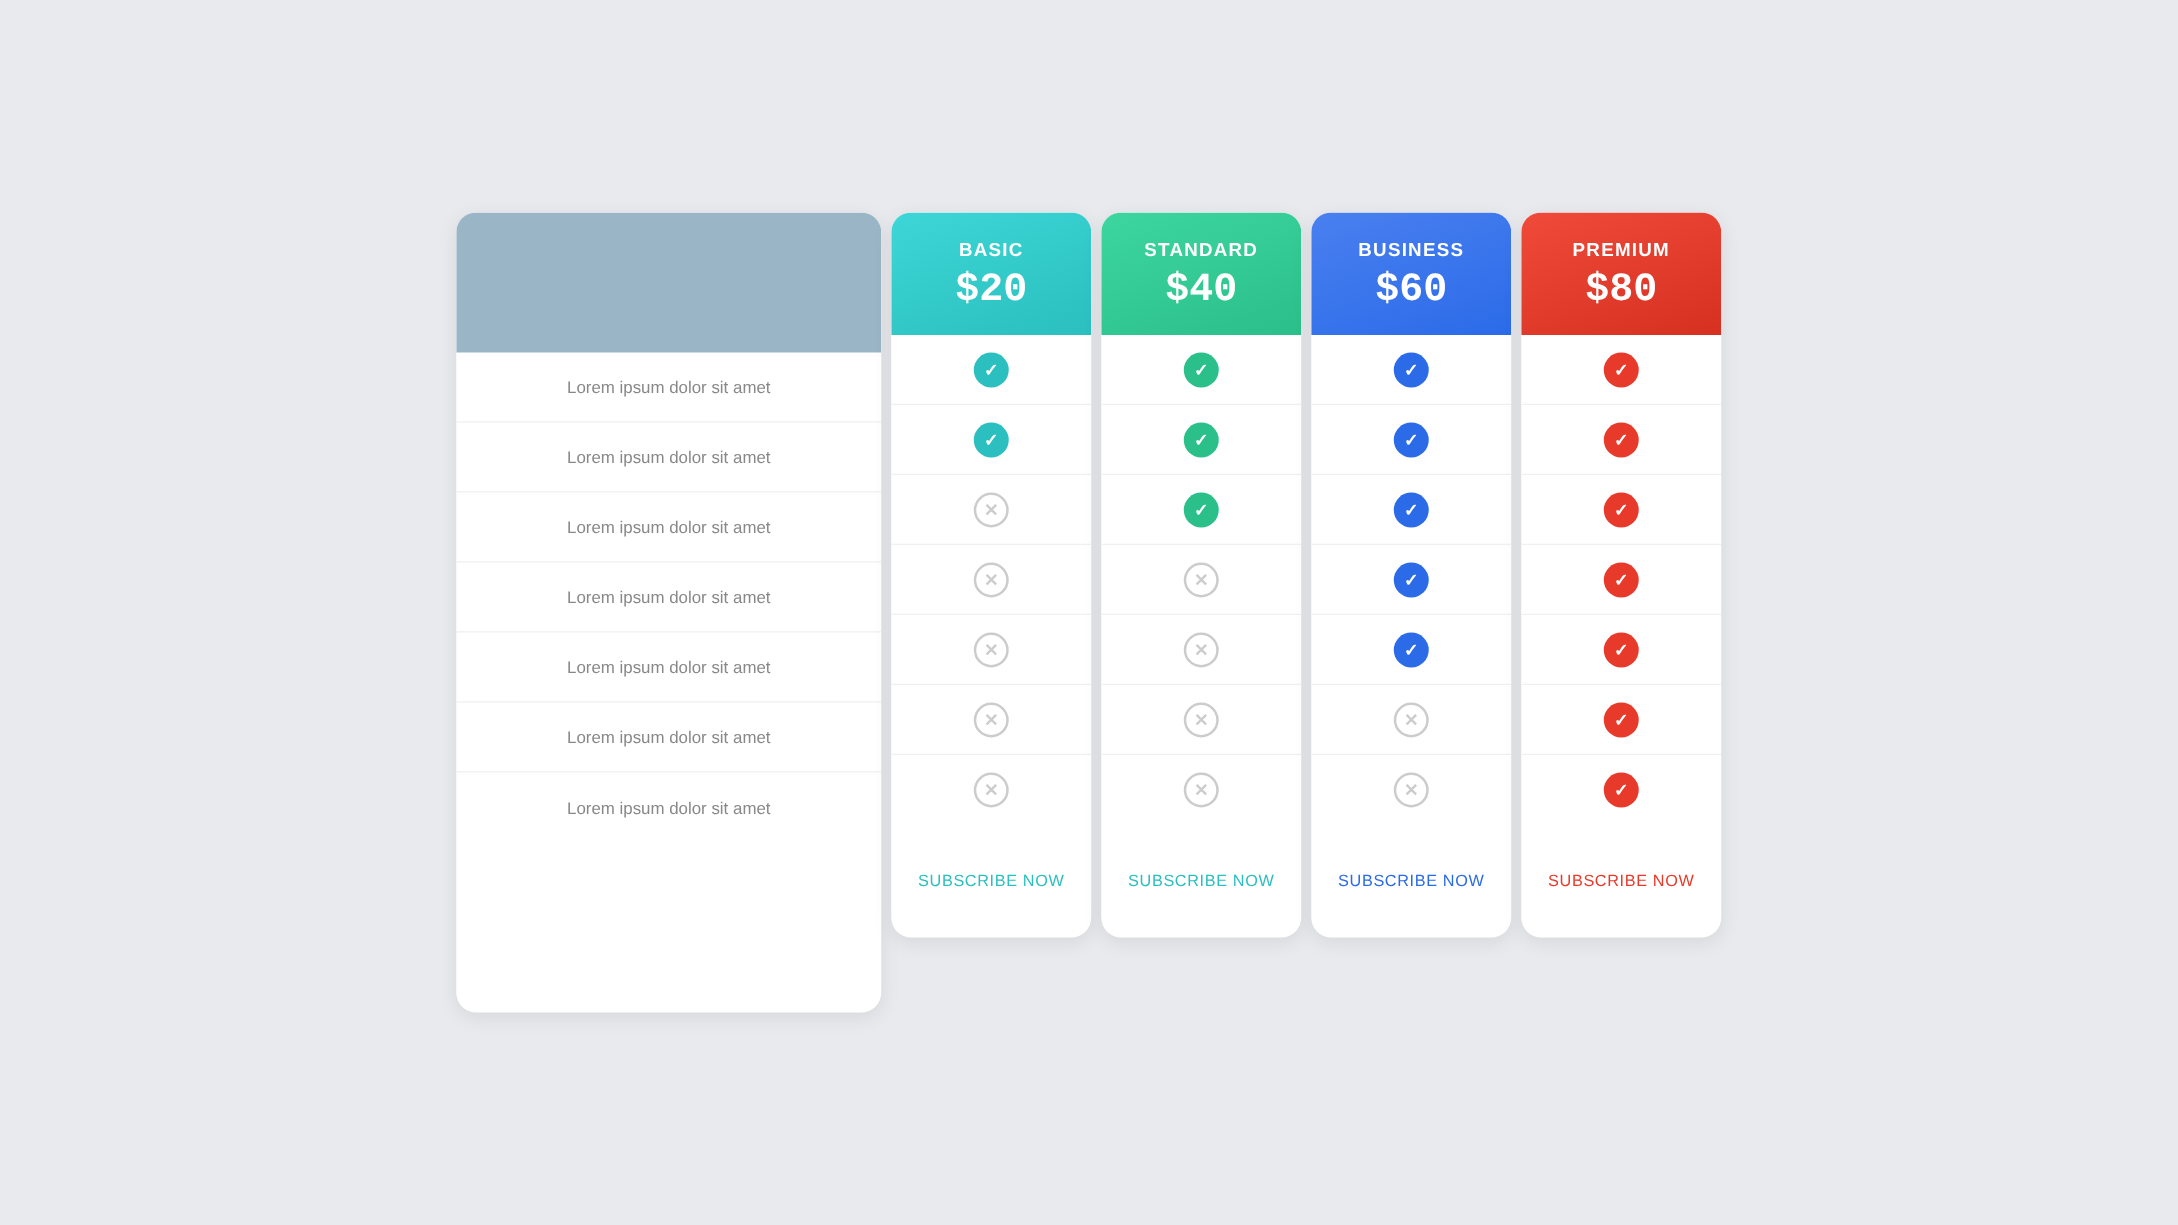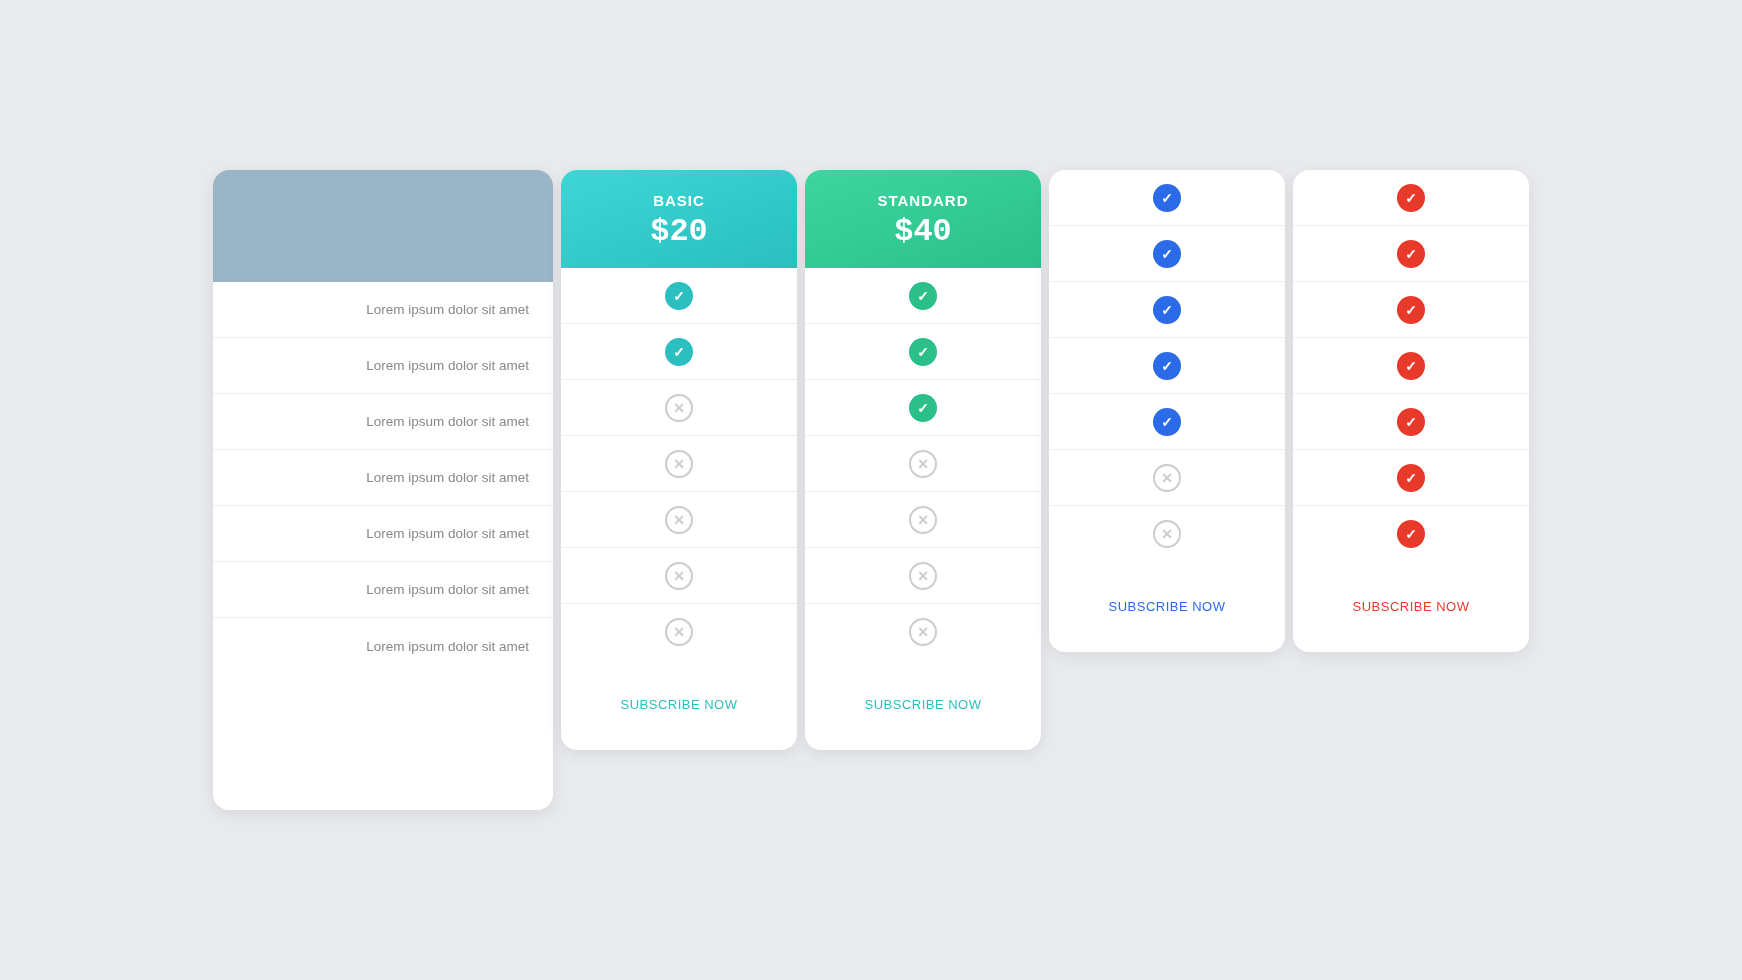--- a/index.html
+++ b/index.html
@@ -23,21 +23,21 @@
       overflow: hidden;
       box-shadow: 0 4px 16px rgba(0,0,0,0.08);
       display: flex;
       flex-direction: column;
     }
     .features-card {
       width: 340px;
       min-height: 640px;
     }
     .plan-col {
-      width: 236px;
+      width: 160px;
     }
     .plan-header {
       padding: 22px 16px 18px;
       text-align: center;
       color: #fff;
       border-radius: 12px 12px 0 0;
     }
     .plan-header .plan-name {
       font-size: 15px;
       font-weight: 700;
@@ -61,21 +61,21 @@
       flex-direction: column;
     }
     .feature-row {
       display: flex;
       align-items: center;
       justify-content: center;
       height: 56px;
       border-bottom: 1px solid #f0f0f0;
     }
     .feature-row-label {
-      justify-content: flex-end;
+      justify-content: center;
       padding: 0 24px;
       color: #888;
       font-size: 13.5px;
     }
     .feature-row:last-child {
       border-bottom: none;
     }
     .check-icon {
       width: 28px;
       height: 28px;
@@ -219,20 +219,24 @@
           </div>
           <div class="feature-row">
             <div class="check-icon check-no">✕</div>
           </div>
         </div>
         <div class="subscribe-area">
           <button class="subscribe-btn subscribe-btn-cyan">SUBSCRIBE NOW</button>
         </div>
       </div>
       <div class="plan-card plan-col">
+        <div class="plan-header header-business">
+          <div class="plan-name">BUSINESS</div>
+          <div class="plan-price">$60</div>
+        </div>
         <div class="feature-rows">
           <div class="feature-row">
             <div class="check-icon check-yes-blue">✓</div>
           </div>
           <div class="feature-row">
             <div class="check-icon check-yes-blue">✓</div>
           </div>
           <div class="feature-row">
             <div class="check-icon check-yes-blue">✓</div>
           </div>
@@ -247,20 +251,24 @@
           </div>
           <div class="feature-row">
             <div class="check-icon check-no">✕</div>
           </div>
         </div>
         <div class="subscribe-area">
           <button class="subscribe-btn subscribe-btn-blue">SUBSCRIBE NOW</button>
         </div>
       </div>
       <div class="plan-card plan-col">
+        <div class="plan-header header-premium">
+          <div class="plan-name">PREMIUM</div>
+          <div class="plan-price">$80</div>
+        </div>
         <div class="feature-rows">
           <div class="feature-row">
             <div class="check-icon check-yes-red">✓</div>
           </div>
           <div class="feature-row">
             <div class="check-icon check-yes-red">✓</div>
           </div>
           <div class="feature-row">
             <div class="check-icon check-yes-red">✓</div>
           </div>

